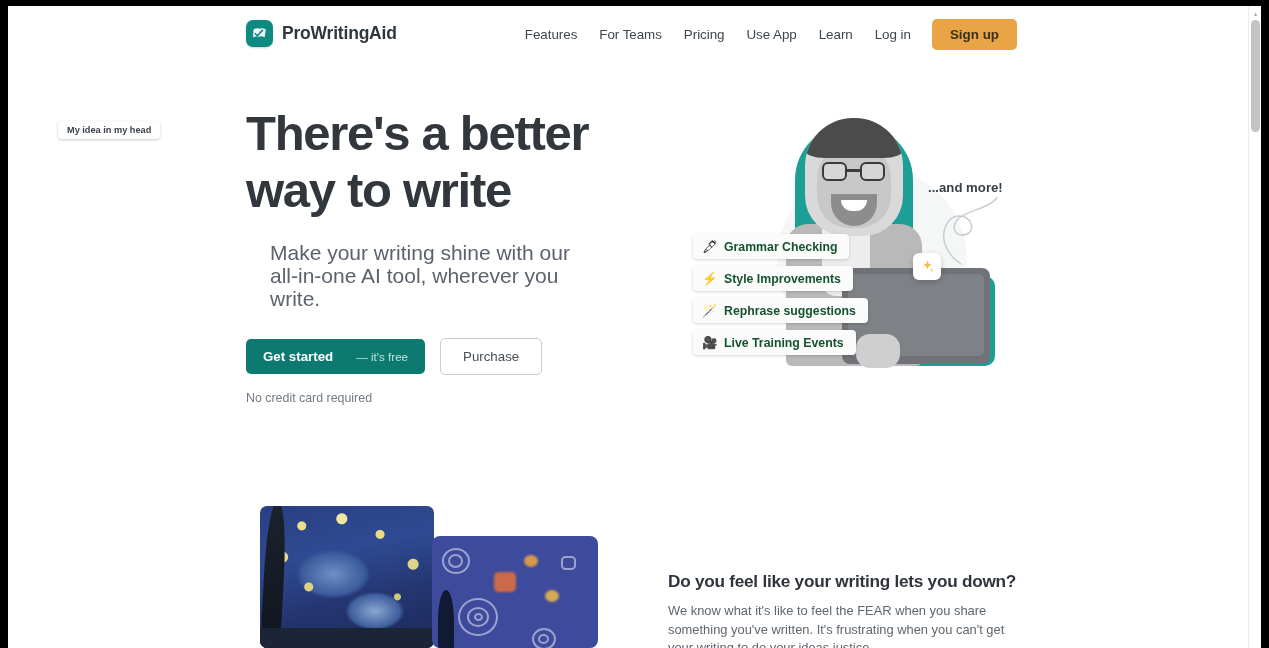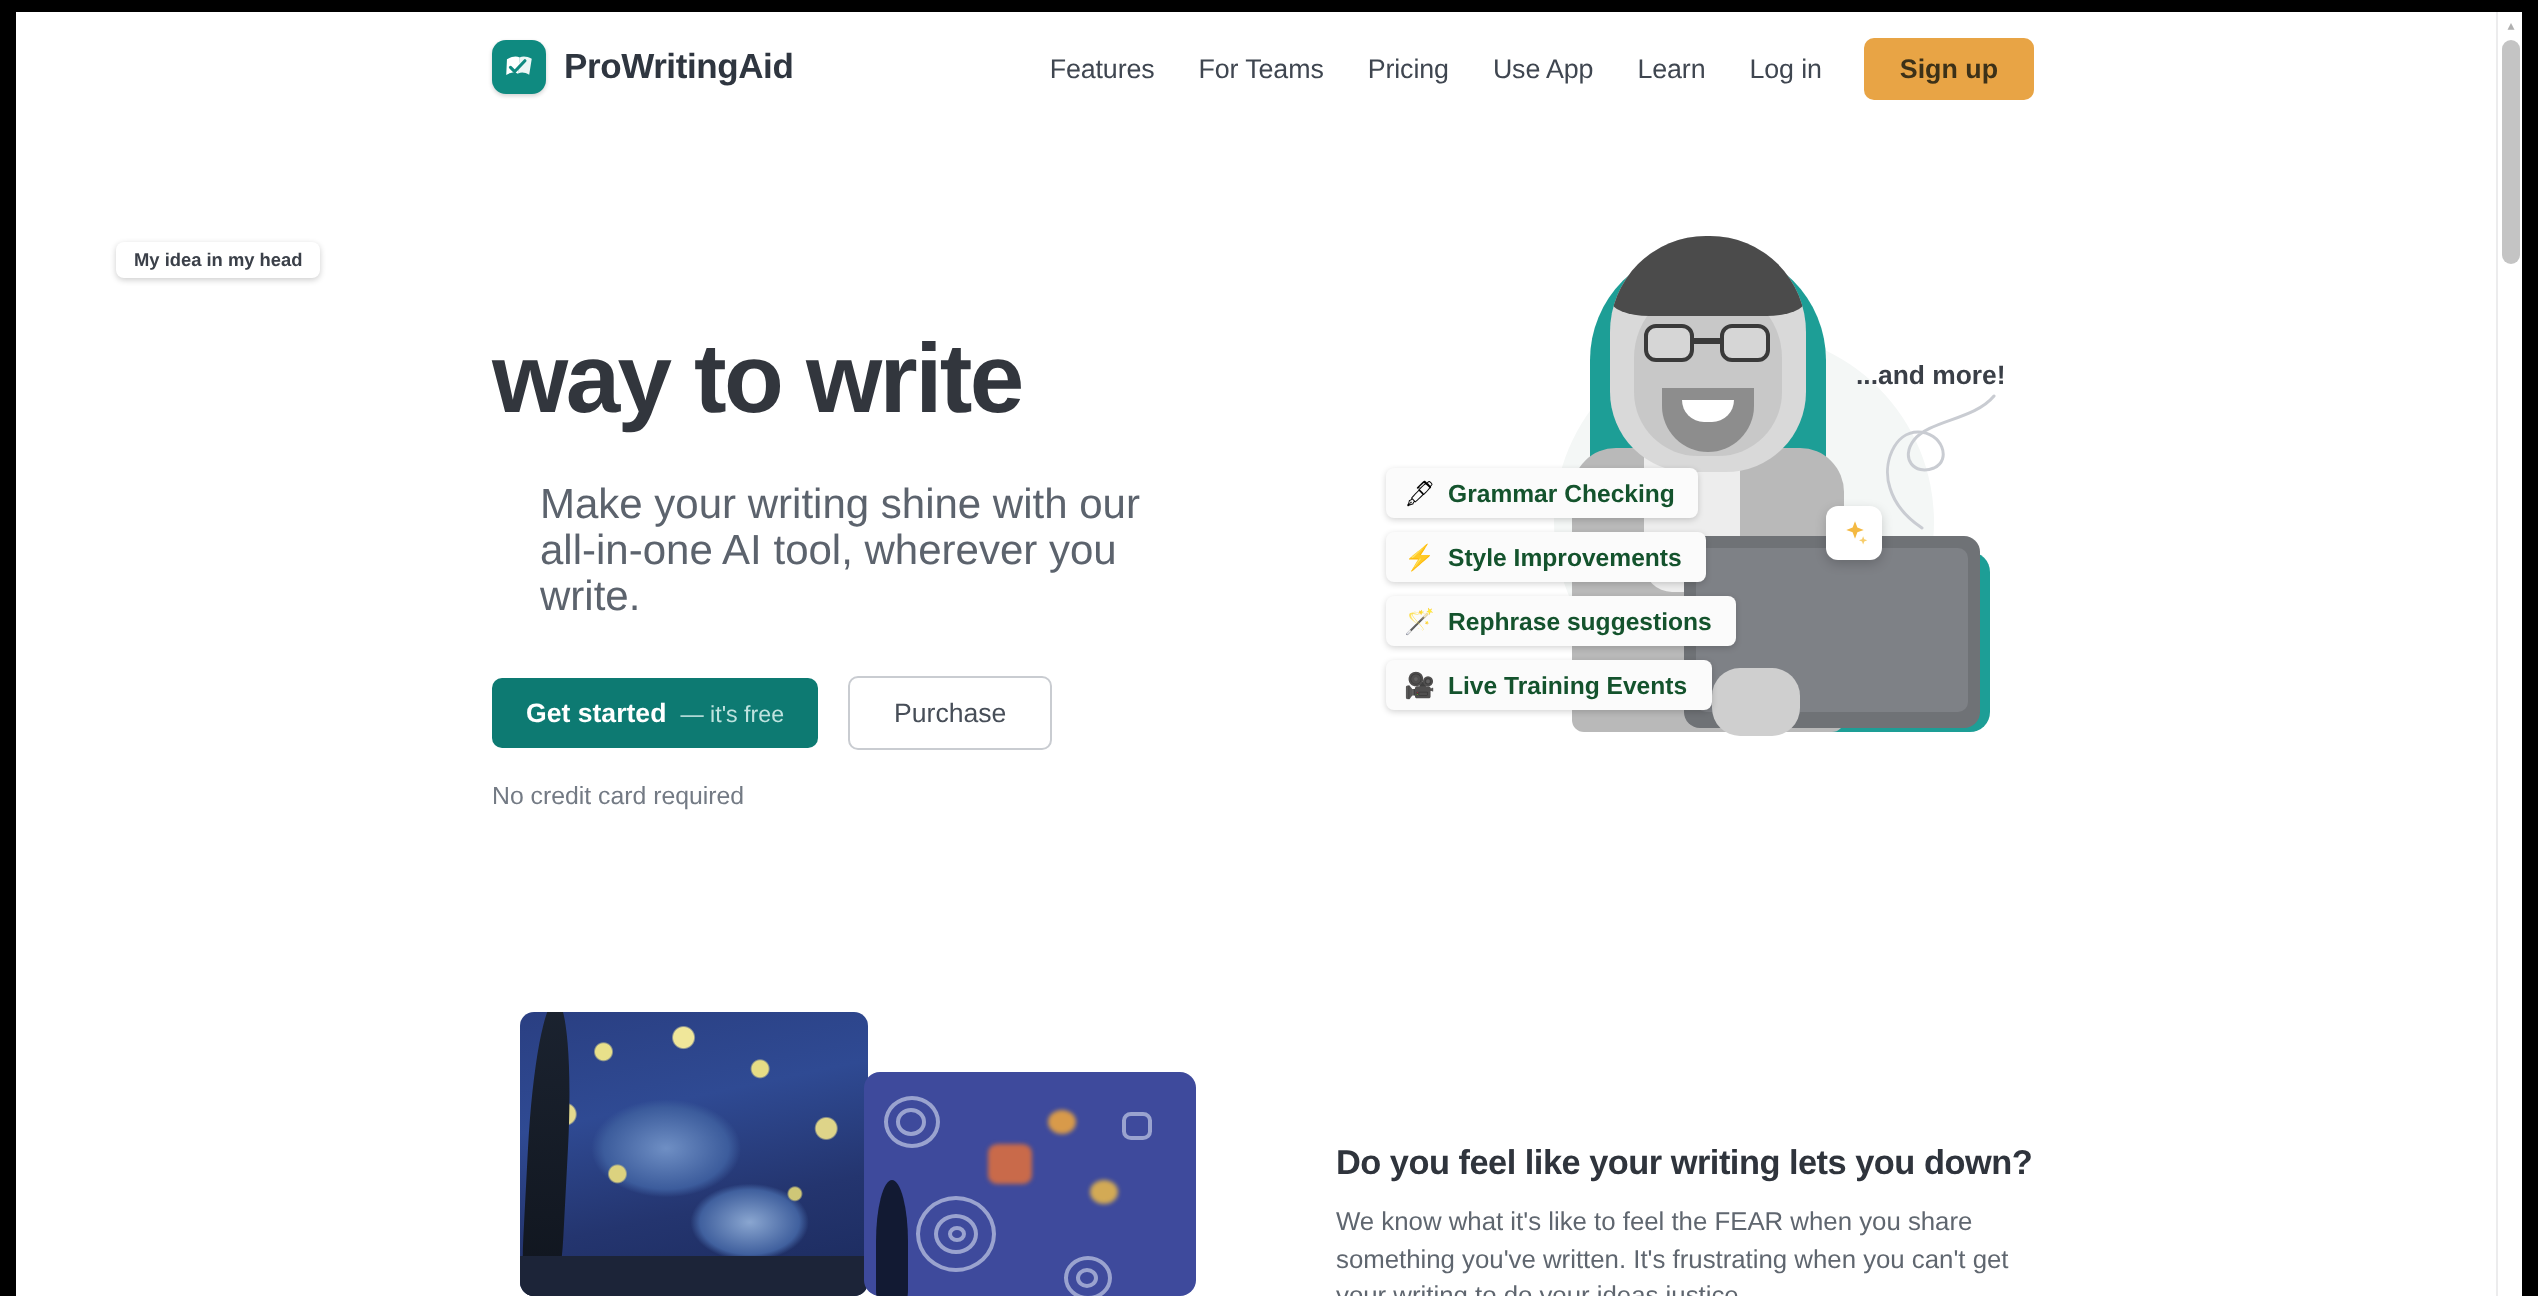--- a/index.html
+++ b/index.html
@@ -80,21 +80,21 @@
     color:#32363d; letter-spacing:-1.3px;
   }
   #hero-sub {
     margin-top:22px;
     font-size:21px; line-height:23px; color:#5c636d; width:330px;margin-left:24px;
   }
   #hero-cta { margin-top:28px; display:flex; align-items:center; gap:15px; }
   #get-started {
     background:#0d7a72; border:none; border-radius:5px;
     padding:10px 17px; cursor:pointer; font-family:inherit;
-    display:flex; align-items:baseline; gap:7px;
+    display:flex; align-items:baseline; gap:23px;
   }
   #get-started .gs-main { color:#fff; font-size:13.3px; font-weight:700; }
   #get-started .gs-sub  { color:#bfe3df; font-size:11.6px; }
   #purchase-btn {
     background:#fff; border:1px solid #c9ccd1; border-radius:5px;
     padding:10px 22px; font-size:13.3px; color:#474e58;
     cursor:pointer; font-family:inherit;
   }
   #no-card { margin-top:16px; font-size:12.4px; color:#737a84; }
 
@@ -270,21 +270,21 @@
         <span class="nav-link">Pricing</span>
         <span class="nav-link">Use App</span>
         <span class="nav-link">Learn</span>
         <span class="nav-link">Log in</span>
         <button id="signup-btn">Sign up</button>
       </div>
     </div>
 
     <div id="hero-copy">
       <h1 id="hero-title">
-        <br>
+        <span>There's a better</span><br>
         <span>way to write</span>
       </h1>
       <p id="hero-sub">Make your writing shine with our all-in-one AI tool, wherever you write.</p>
 
       <div id="hero-cta">
         <button id="get-started">
           <span class="gs-main">Get started</span>
           <span class="gs-sub">— it's free</span>
         </button>
         <button id="purchase-btn">Purchase</button>

